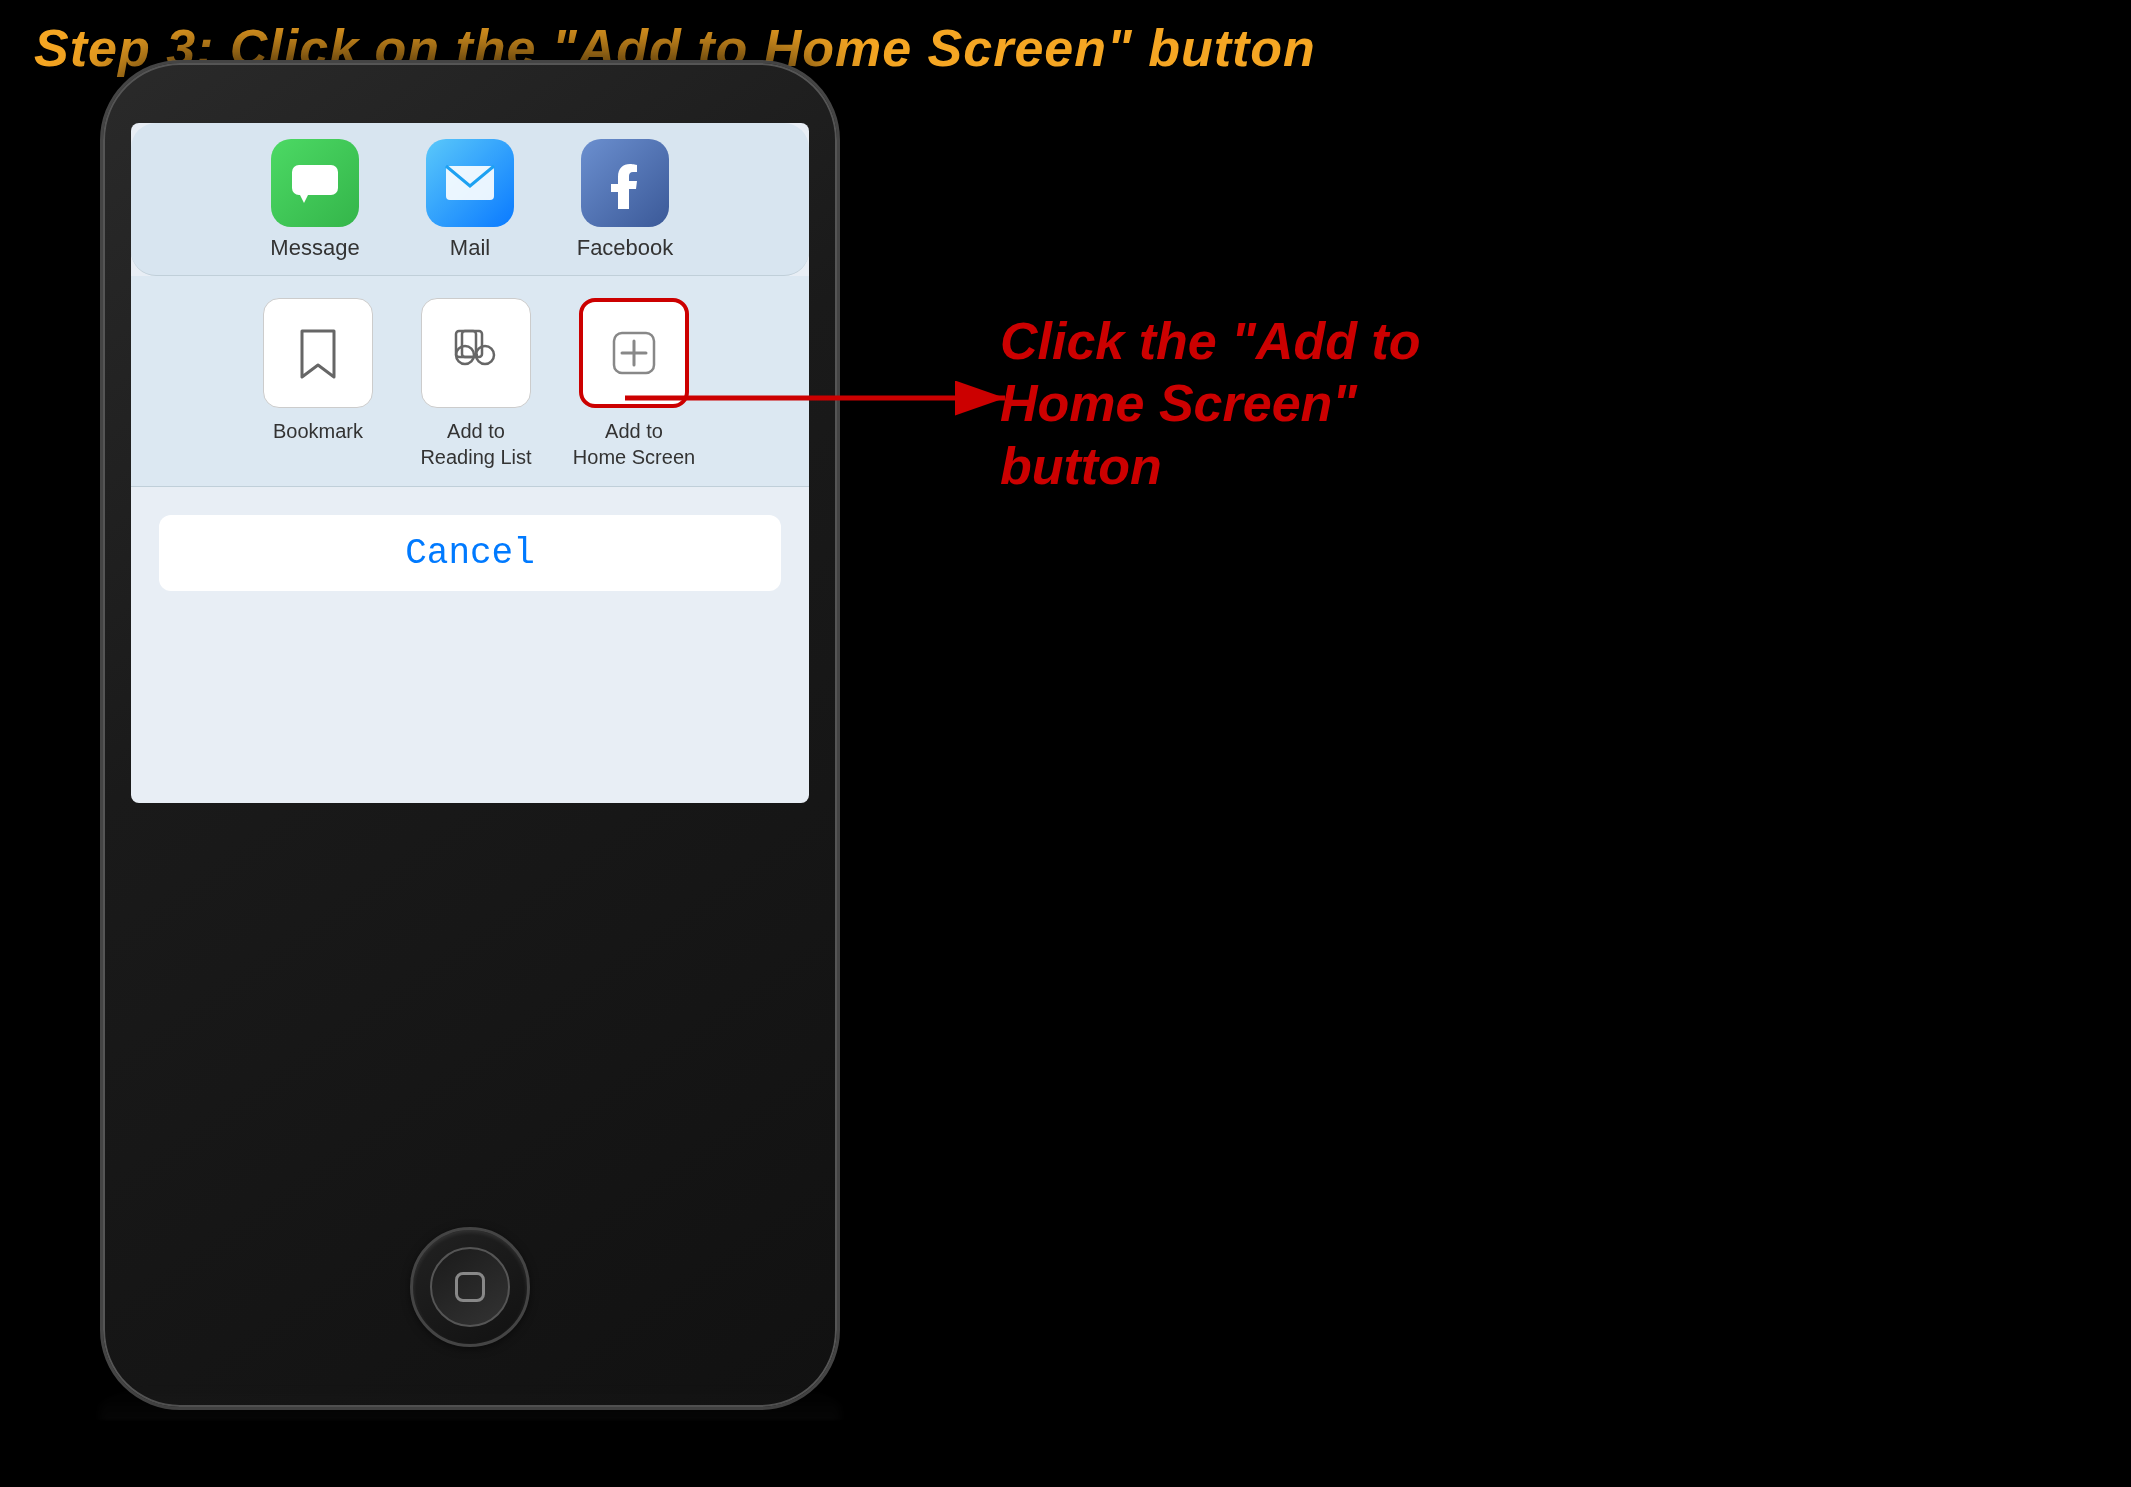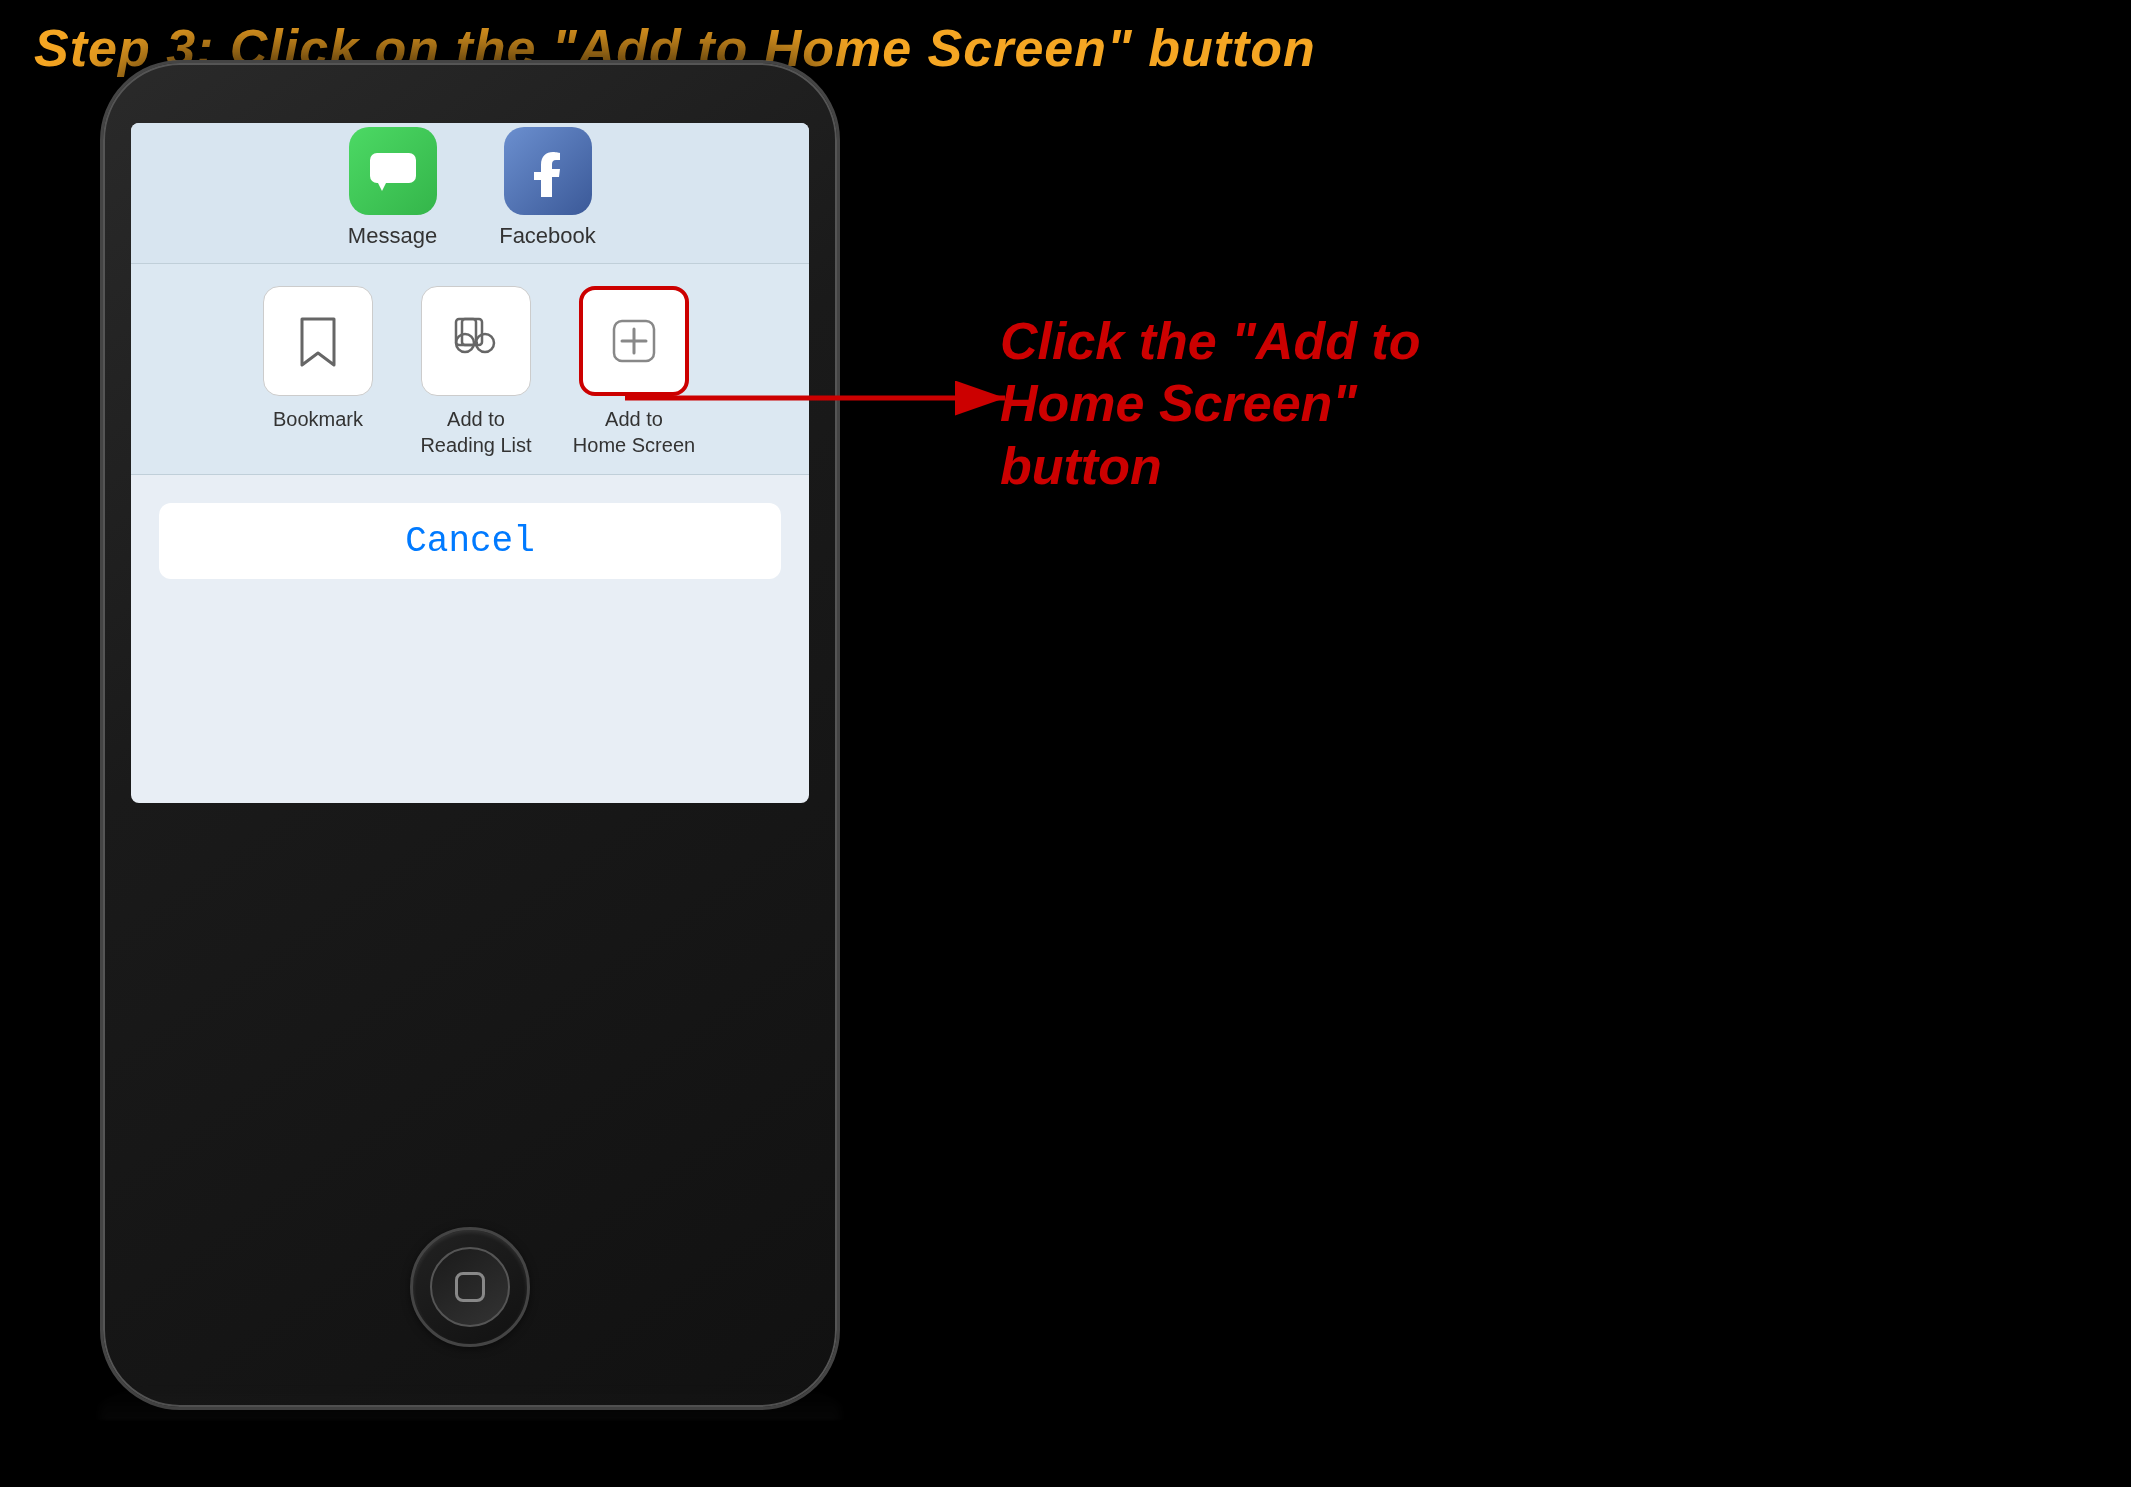--- a/index.html
+++ b/index.html
@@ -51,26 +51,27 @@
       right: 28px;
       height: 680px;
       background: #e8eef5;
       border-radius: 8px;
       overflow: hidden;
     }
 
     
     .share-top-row {
       background: #d8e5f0;
-      padding: 4px 0 14px 0;
+      padding: 16px 0 14px 0;
       display: flex;
       align-items: flex-end;
       justify-content: center;
       gap: 0;
       border-bottom: 1px solid #c0cfd9;
+      border-radius: 25px;
     }
 
     .share-app {
       display: flex;
       flex-direction: column;
       align-items: center;
       width: 155px;
       gap: 8px;
     }
 
@@ -253,20 +254,29 @@
       <div class="share-app">
         <div class="app-icon-circle app-icon-message">
           <svg width="50" height="40" viewBox="0 0 50 40" fill="none">
             <rect x="2" y="2" width="46" height="30" rx="7" fill="white"></rect>
             <polygon points="10,32 18,32 14,40" fill="white"></polygon>
           </svg>
         </div>
         <span class="app-label">Message</span>
       </div>
 
+      <div class="share-app">
+        <div class="app-icon-circle app-icon-mail">
+          <svg width="52" height="38" viewBox="0 0 52 38" fill="none">
+            <rect x="2" y="2" width="48" height="34" rx="4" fill="white" opacity="0.9"></rect>
+            <polyline points="2,2 26,22 50,2" stroke="#1da1f2" stroke-width="3" fill="none"></polyline>
+          </svg>
+        </div>
+        <span class="app-label">Mail</span>
+      </div>
 
 
       <div class="share-app">
         <div class="app-icon-circle app-icon-facebook">
           <svg width="52" height="52" viewBox="0 0 52 52" fill="white">
             <path d="M30 52V32h7l1-8h-8v-5c0-2 1-4 4-4h4V8s-4-1-7-1c-7 0-12 4-12 13v7h-7v8h7v20z"></path>
           </svg>
         </div>
         <span class="app-label">Facebook</span>
       </div>

